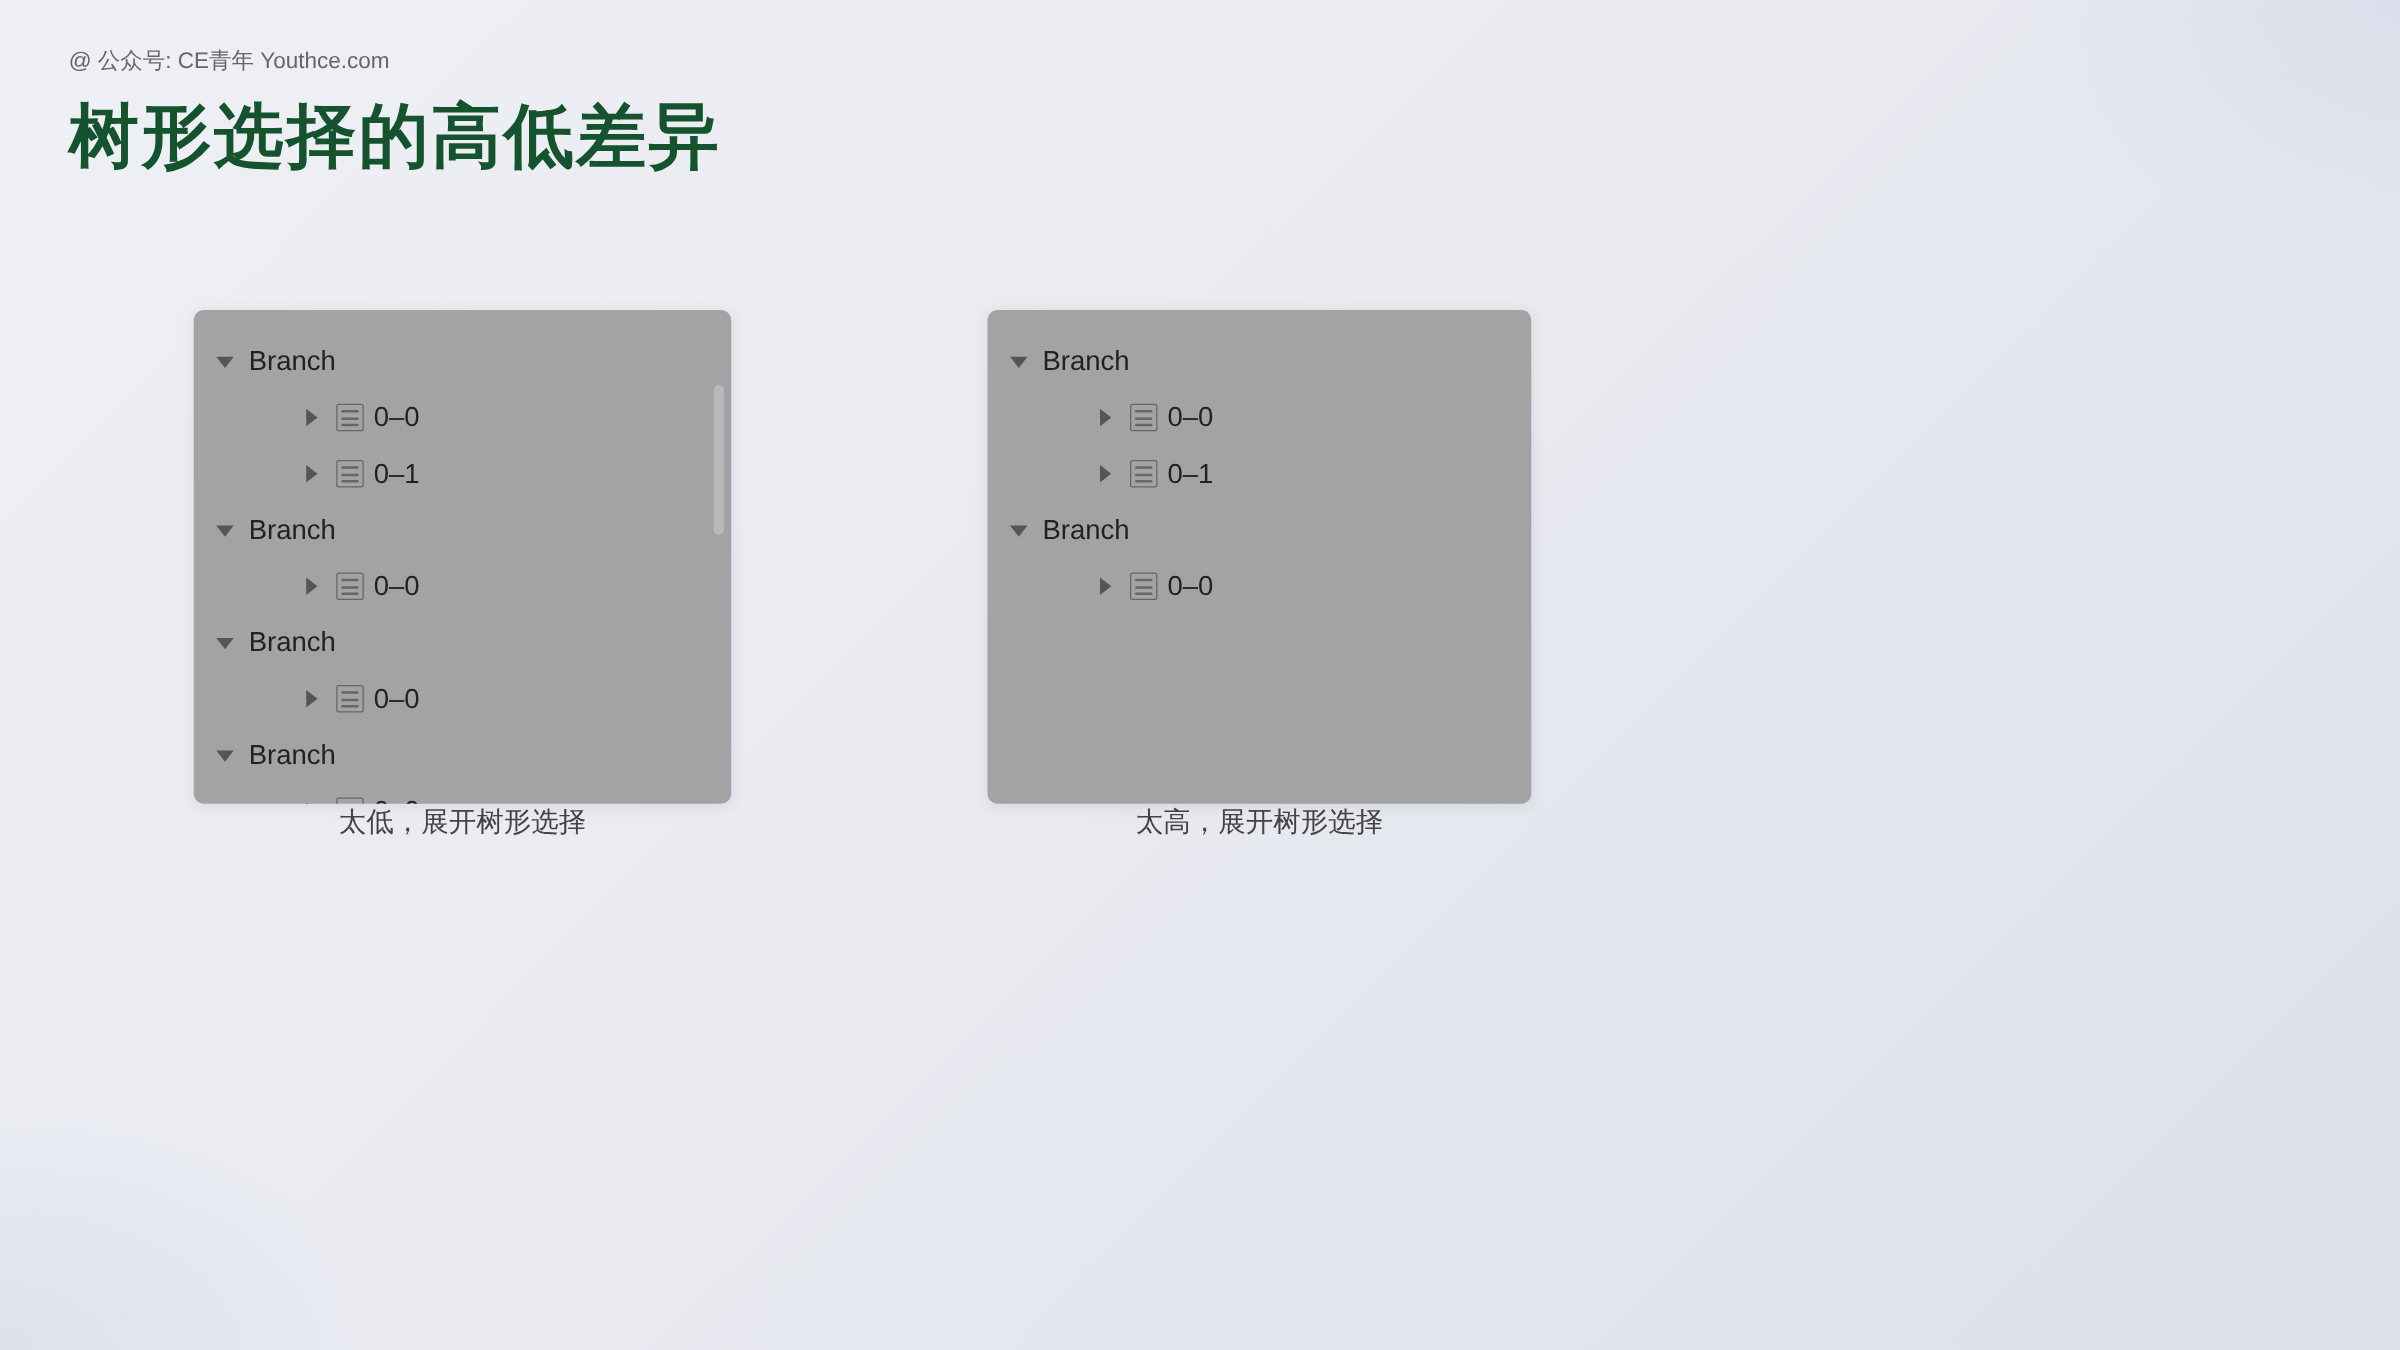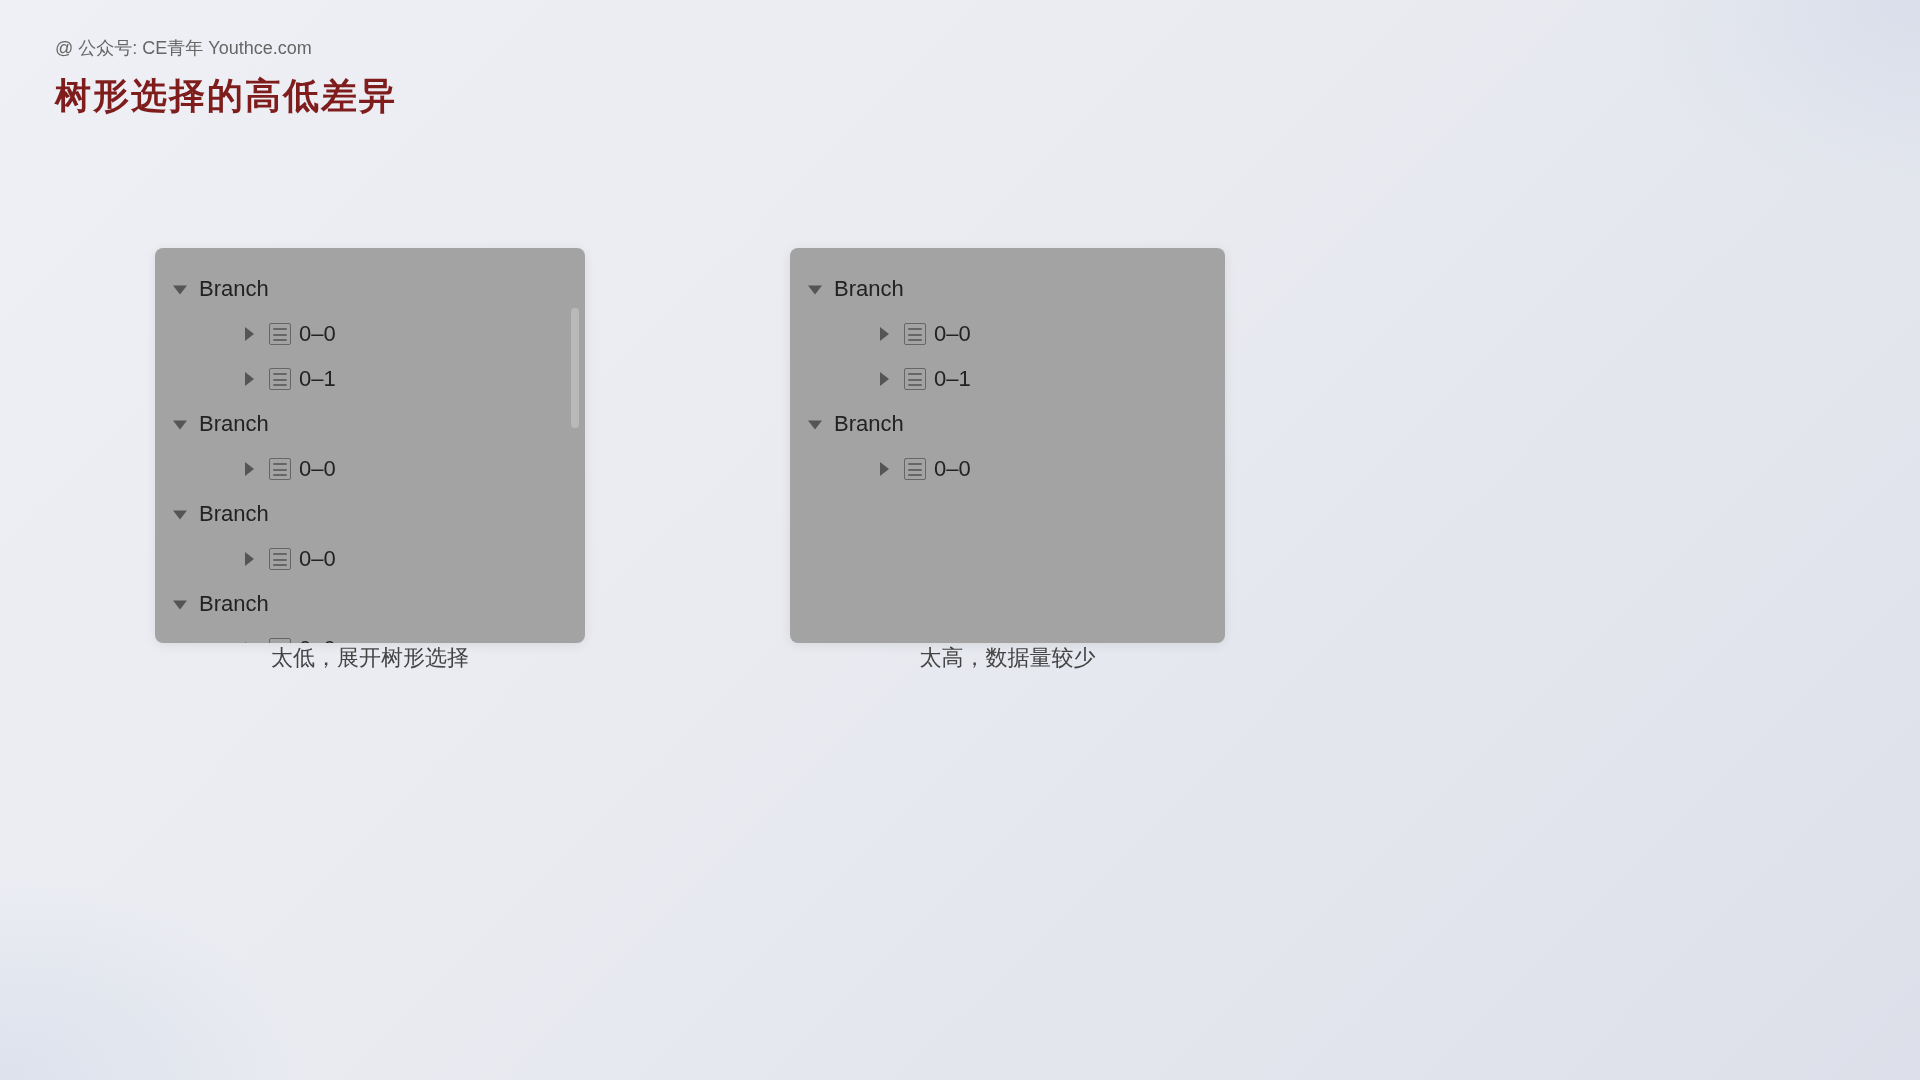--- a/index.html
+++ b/index.html
@@ -43,23 +43,23 @@
       left: 55px;
     }
 
     .header-subtitle {
       font-size: 18px;
       color: #666;
       margin-bottom: 12px;
     }
 
     .header-title {
-      font-size: 36px;
+      font-size: 56px;
       font-weight: 900;
-      color: #7f1d1d;
+      color: #14532d;
       letter-spacing: 2px;
     }
 
     .panel {
       background: #a3a3a3;
       border-radius: 8px;
       box-shadow: 0 2px 12px rgba(0,0,0,0.08);
       overflow: hidden;
       position: relative;
     }
@@ -284,14 +284,14 @@
         <span class="chevron-down"></span>
         <span>Branch</span>
       </div>
       <div class="tree-item tree-leaf">
         <span class="chevron-right"></span>
         <span class="doc-icon"></span>
         <span>0–0</span>
       </div>
     </div>
   </div>
-  <div class="caption">太高，数据量较少</div>
+  <div class="caption">太高，展开树形选择</div>
 </div>
 
 </body></html>

